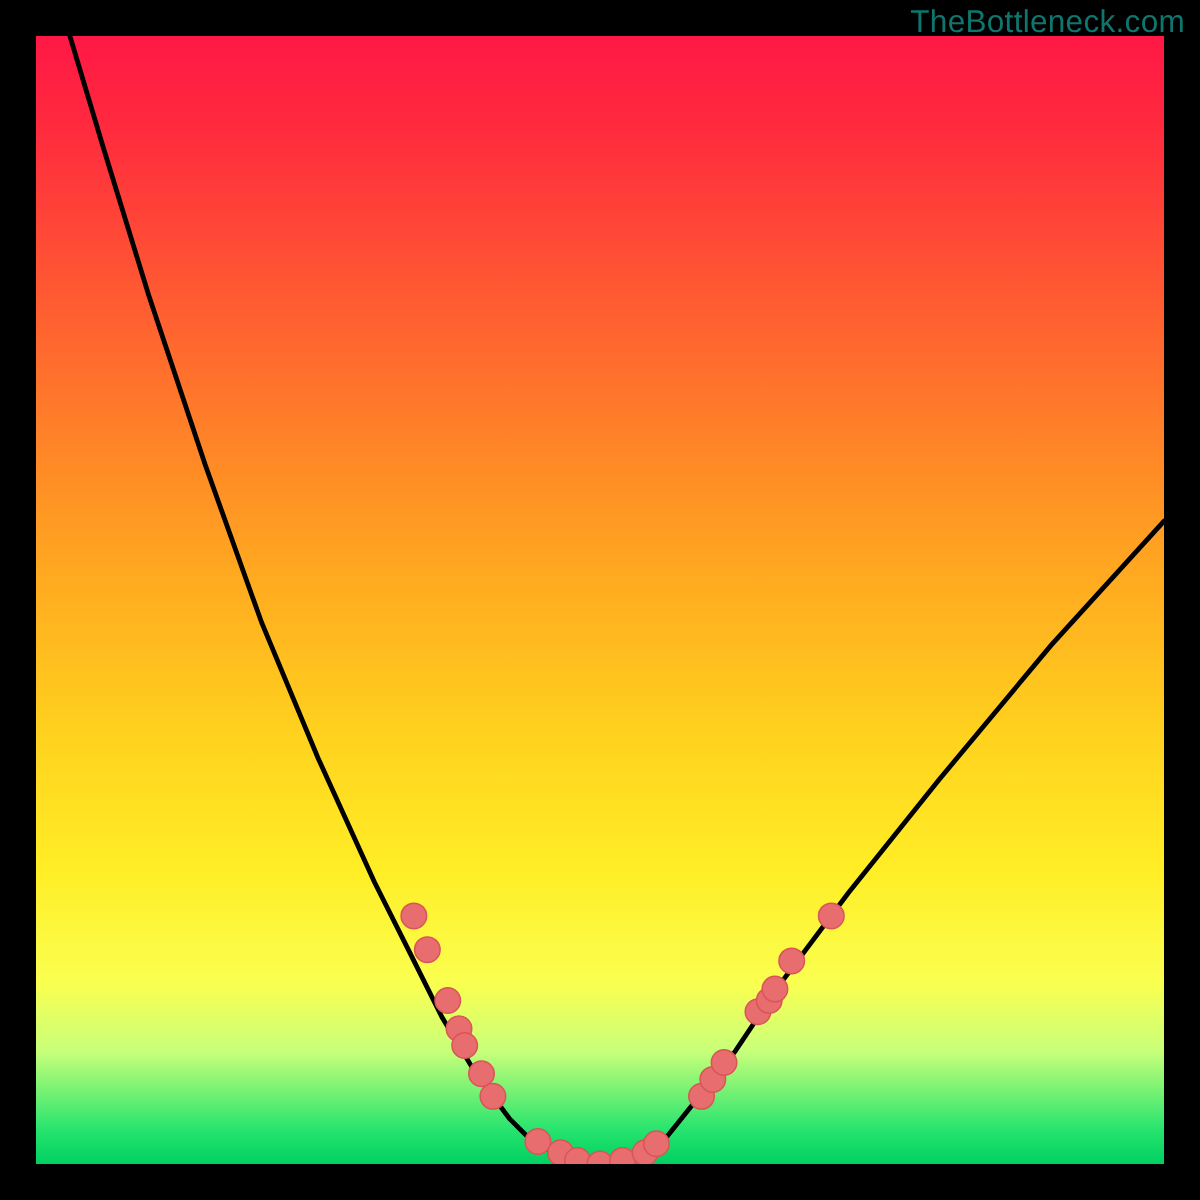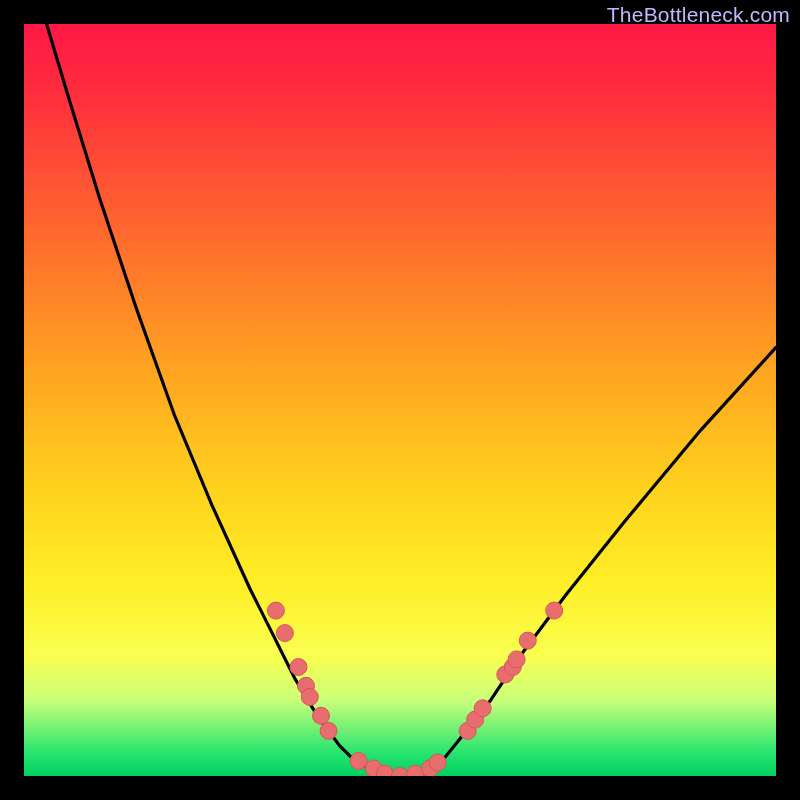--- a/index.html
+++ b/index.html
@@ -35,21 +35,21 @@
       #faff50 84%,
       #c8ff7a 90%,
       #26e46e 97%,
       #00d060 100%
     );
   }
   .watermark {
     position: absolute;
     top: 3px;
     right: 10px;
-    color: #c4b5fd;
+    color: #0f766e;
     font-size: 21px;
     font-weight: 500;
     letter-spacing: 0.2px;
     user-select: none;
   }
   svg.curve {
     position: absolute;
     left: 0;
     top: 0;
     width: 752px;

